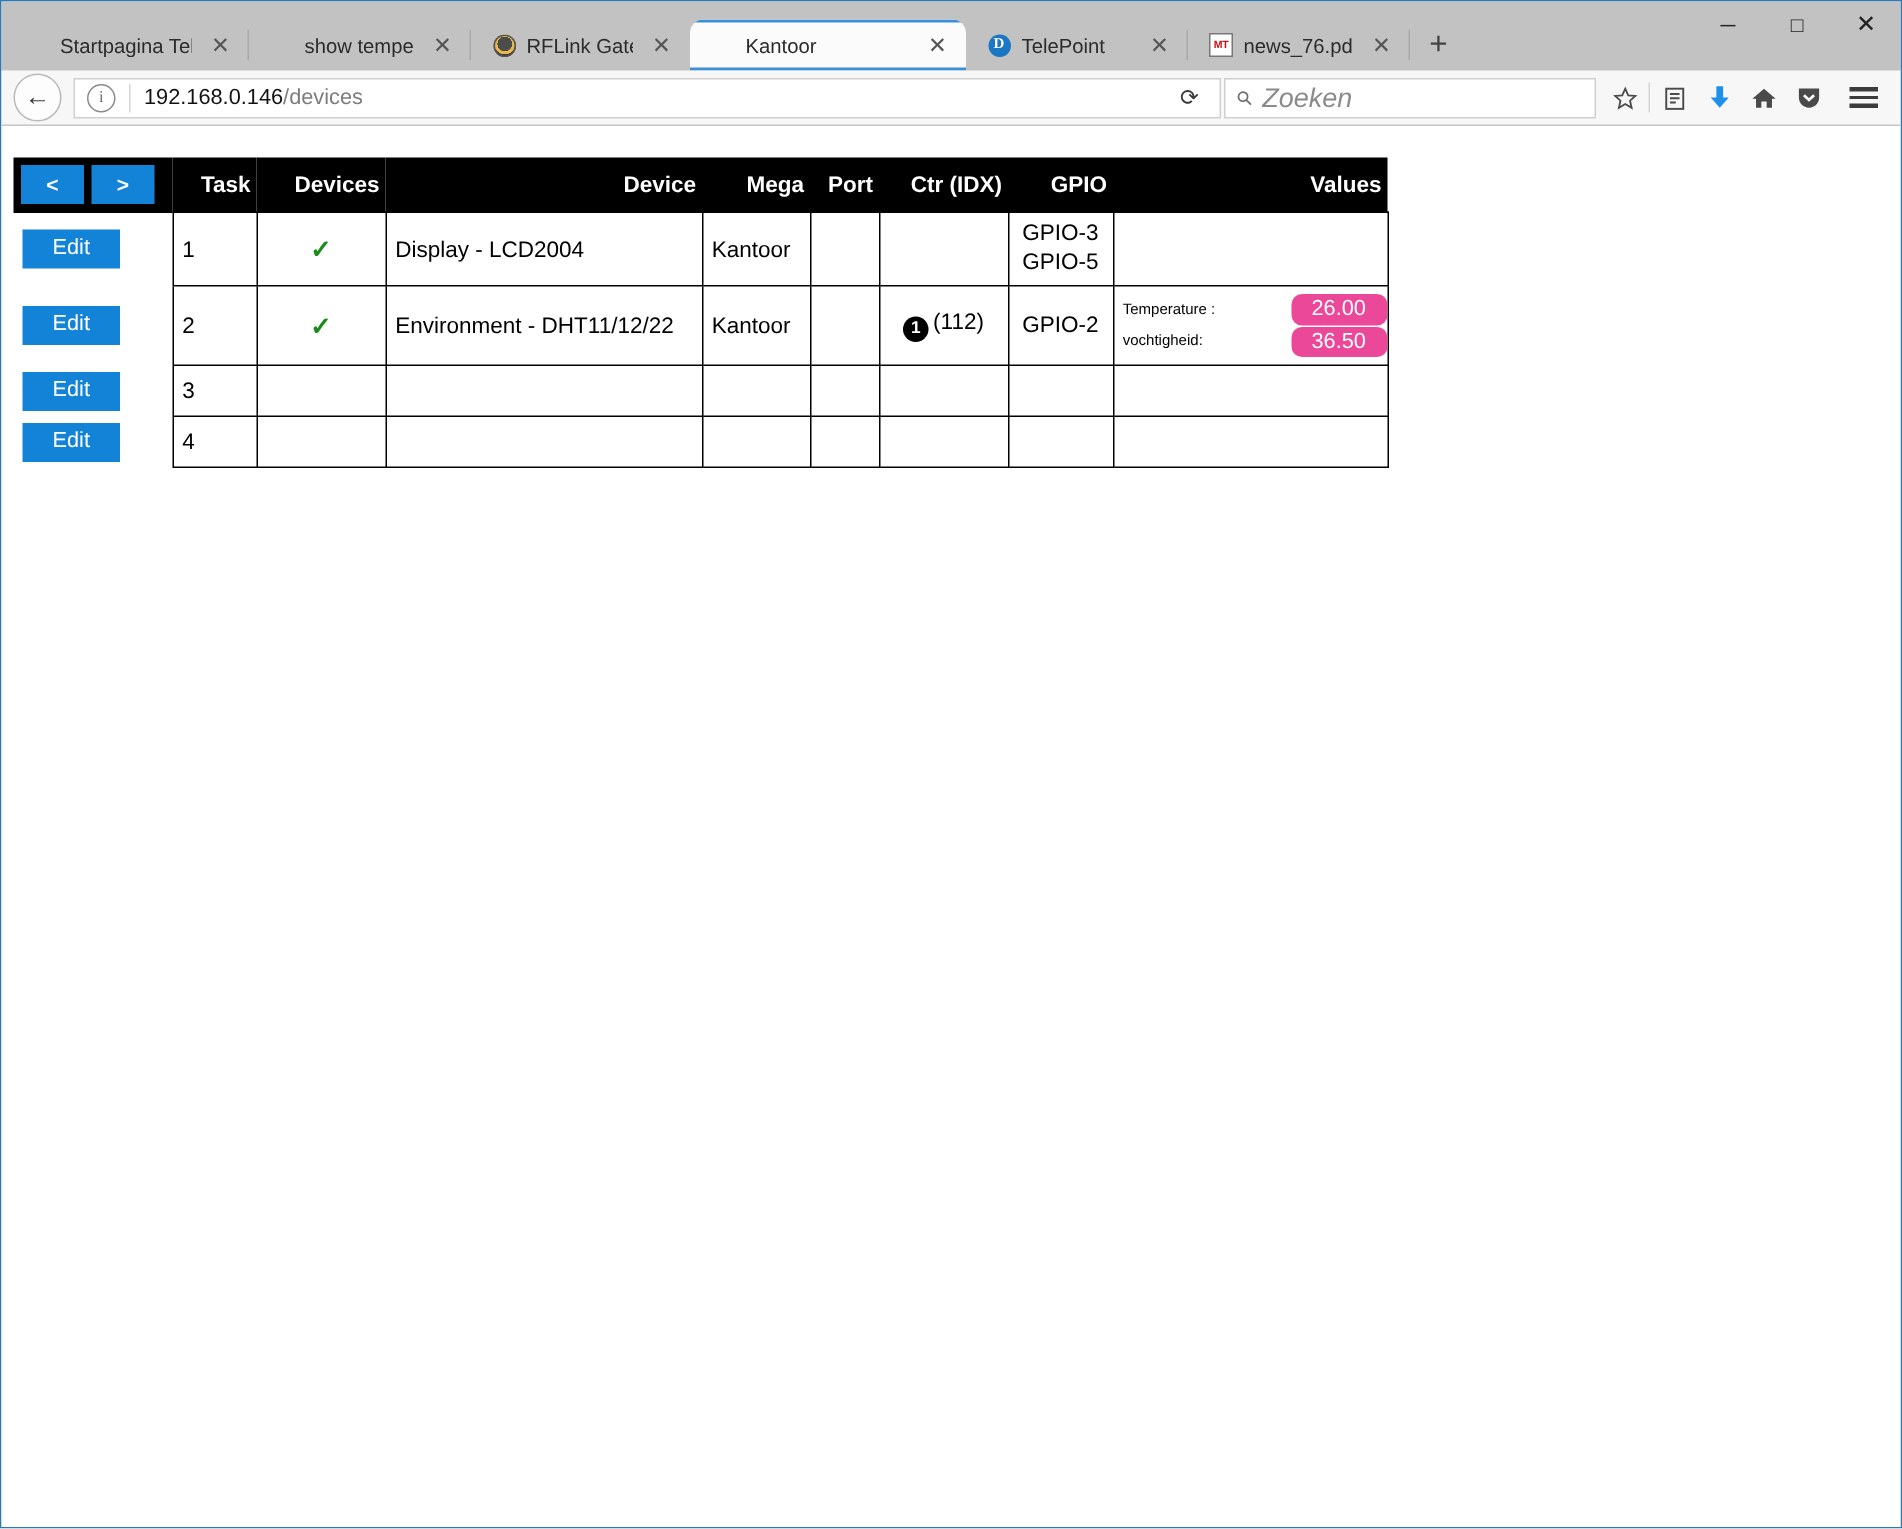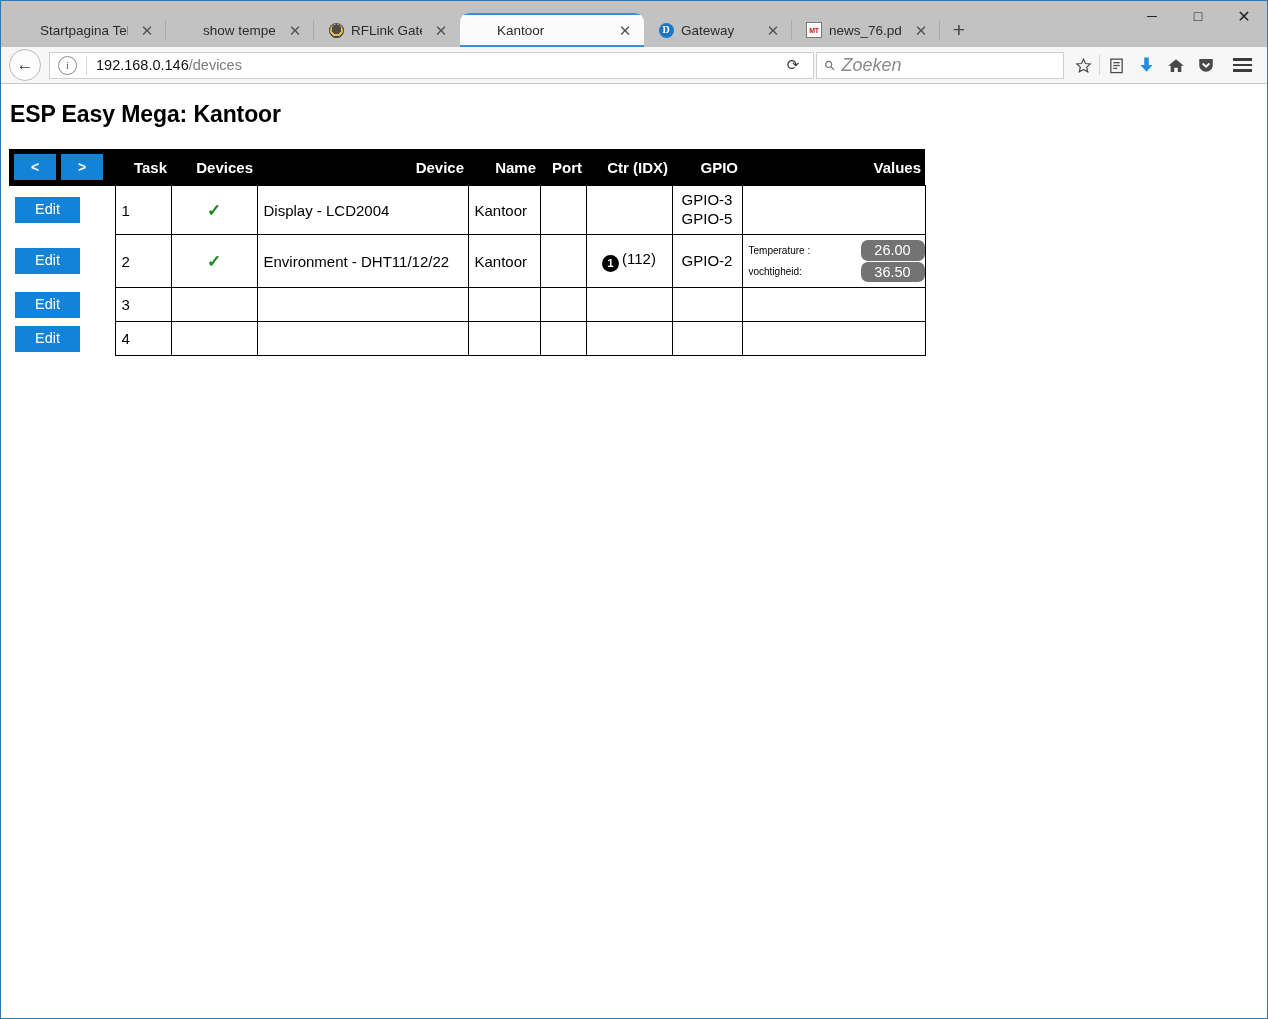--- a/index.html
+++ b/index.html
@@ -394,21 +394,21 @@
     margin: 1px 0;
   }
   .values-label {
     font-size: 10px;
     color: #000;
     min-width: 112px;
     display: inline-block;
   }
   .val-badge {
     display: inline-block;
-    background: #737373;
+    background: #ec4899;
     color: #ffffff;
     font-size: 14.5px;
     border-radius: 7px;
     padding: 2px 11px;
     min-width: 42px;
     text-align: center;
   }
   .footer {
     text-align: center;
     font-size: 14.5px;
@@ -444,21 +444,21 @@
         </div>
         <div class="tab active nosep" style="width: 184px;">
           <span class="tab-favicon"></span>
           <span class="tab-title">Kantoor</span>
           <span class="tab-close">✕</span>
         </div>
         <div class="tab" style="width: 148px;">
           <span class="tab-favicon">
             <span class="fav-domoticz">D</span>
           </span>
-          <span class="tab-title">Gateway</span>
+          <span class="tab-title">TelePoint</span>
           <span class="tab-close">✕</span>
         </div>
         <div class="tab" style="width: 148px;">
           <span class="tab-favicon">
             <span class="fav-pdf">MT</span>
           </span>
           <span class="tab-title">news_76.pdf</span>
           <span class="tab-close">✕</span>
         </div>
       </div>
@@ -519,33 +519,32 @@
     </div>
     <div class="hamburger">
       <span></span>
         <span></span>
         <span></span>
     </div>
   </div>
 
   <div class="content">
 
-    <div class="page-title">ESP Easy Mega: Kantoor</div>
 
 
     <table class="devtable">
       <thead>
         <tr>
           <th class="navcell" style="width:97px">
             <span class="navbtn">&lt;</span><span class="navbtn">&gt;</span>
           </th>
           <th style="width:48px">Task</th>
           <th style="width:78px">Devices</th>
           <th style="width:203px">Device</th>
-          <th style="width:64px">Name</th>
+          <th style="width:64px">Mega</th>
           <th style="width:38px">Port</th>
           <th style="width:78px">Ctr (IDX)</th>
           <th style="width:62px">GPIO</th>
           <th style="width:175px">Values</th>
         </tr>
       </thead>
       <tbody id="table-body">
           <tr class="tall">
             <td class="btncell"><span class="btn-blue">Edit</span></td>
             <td>1</td>

